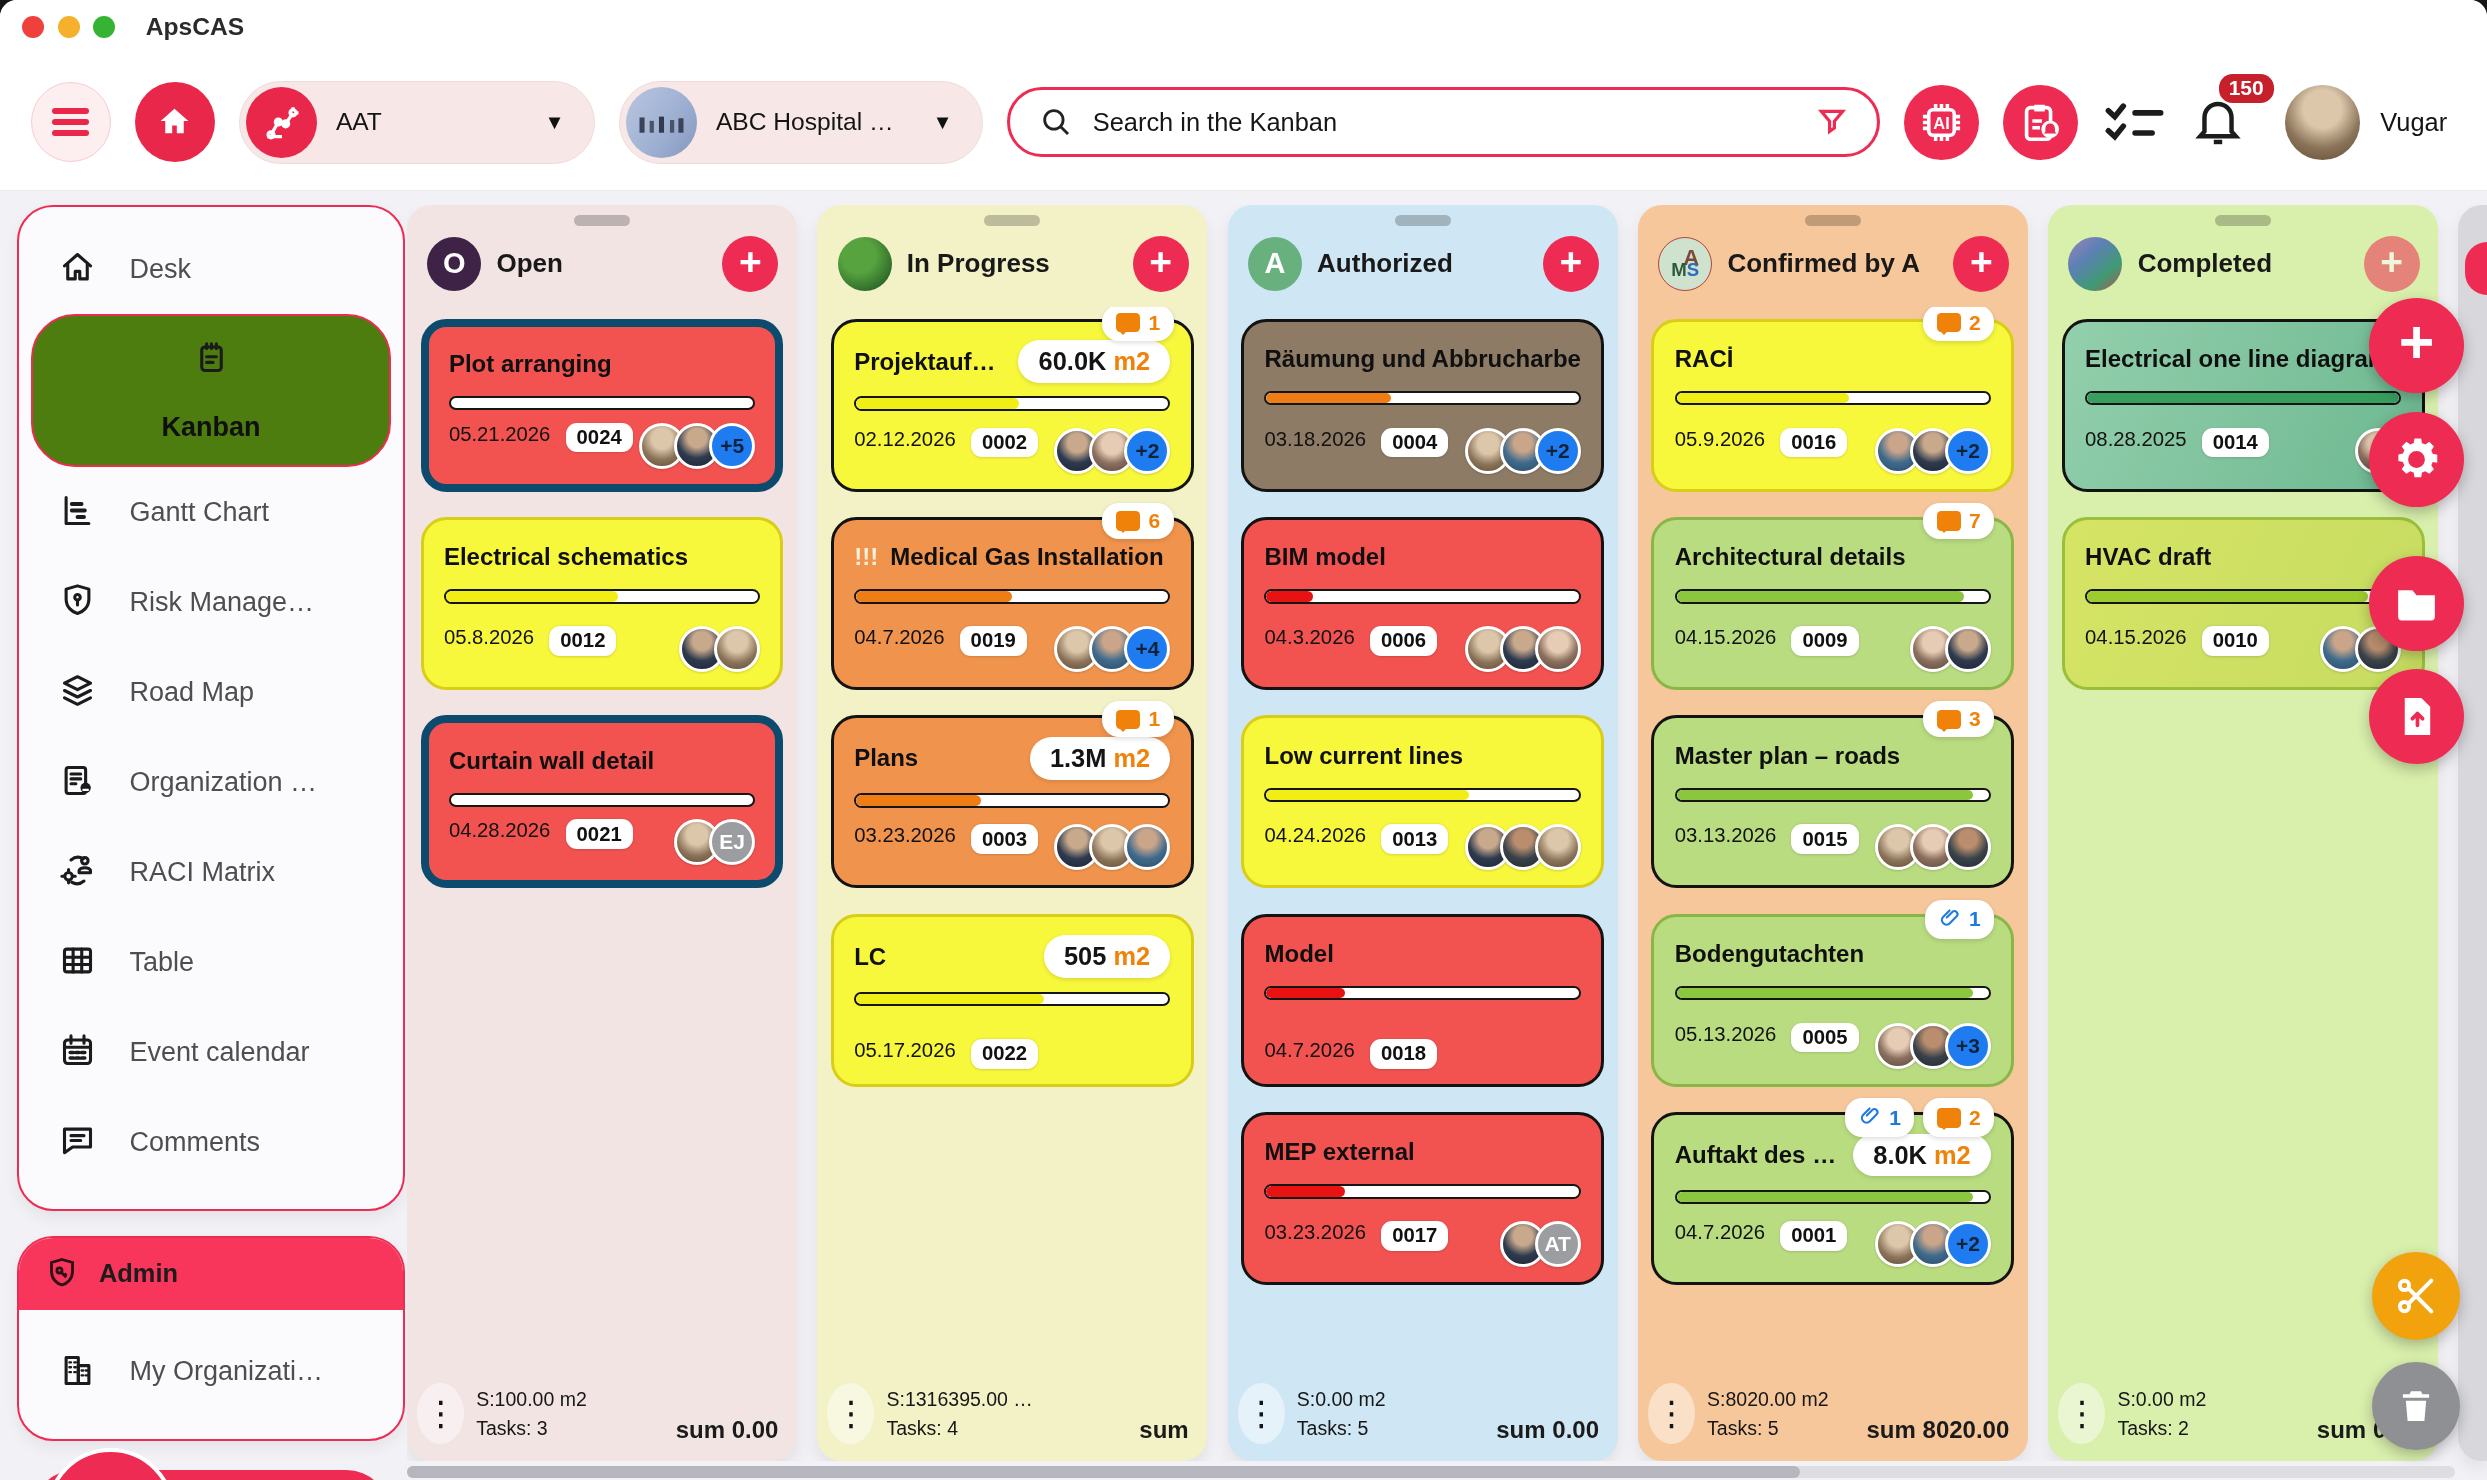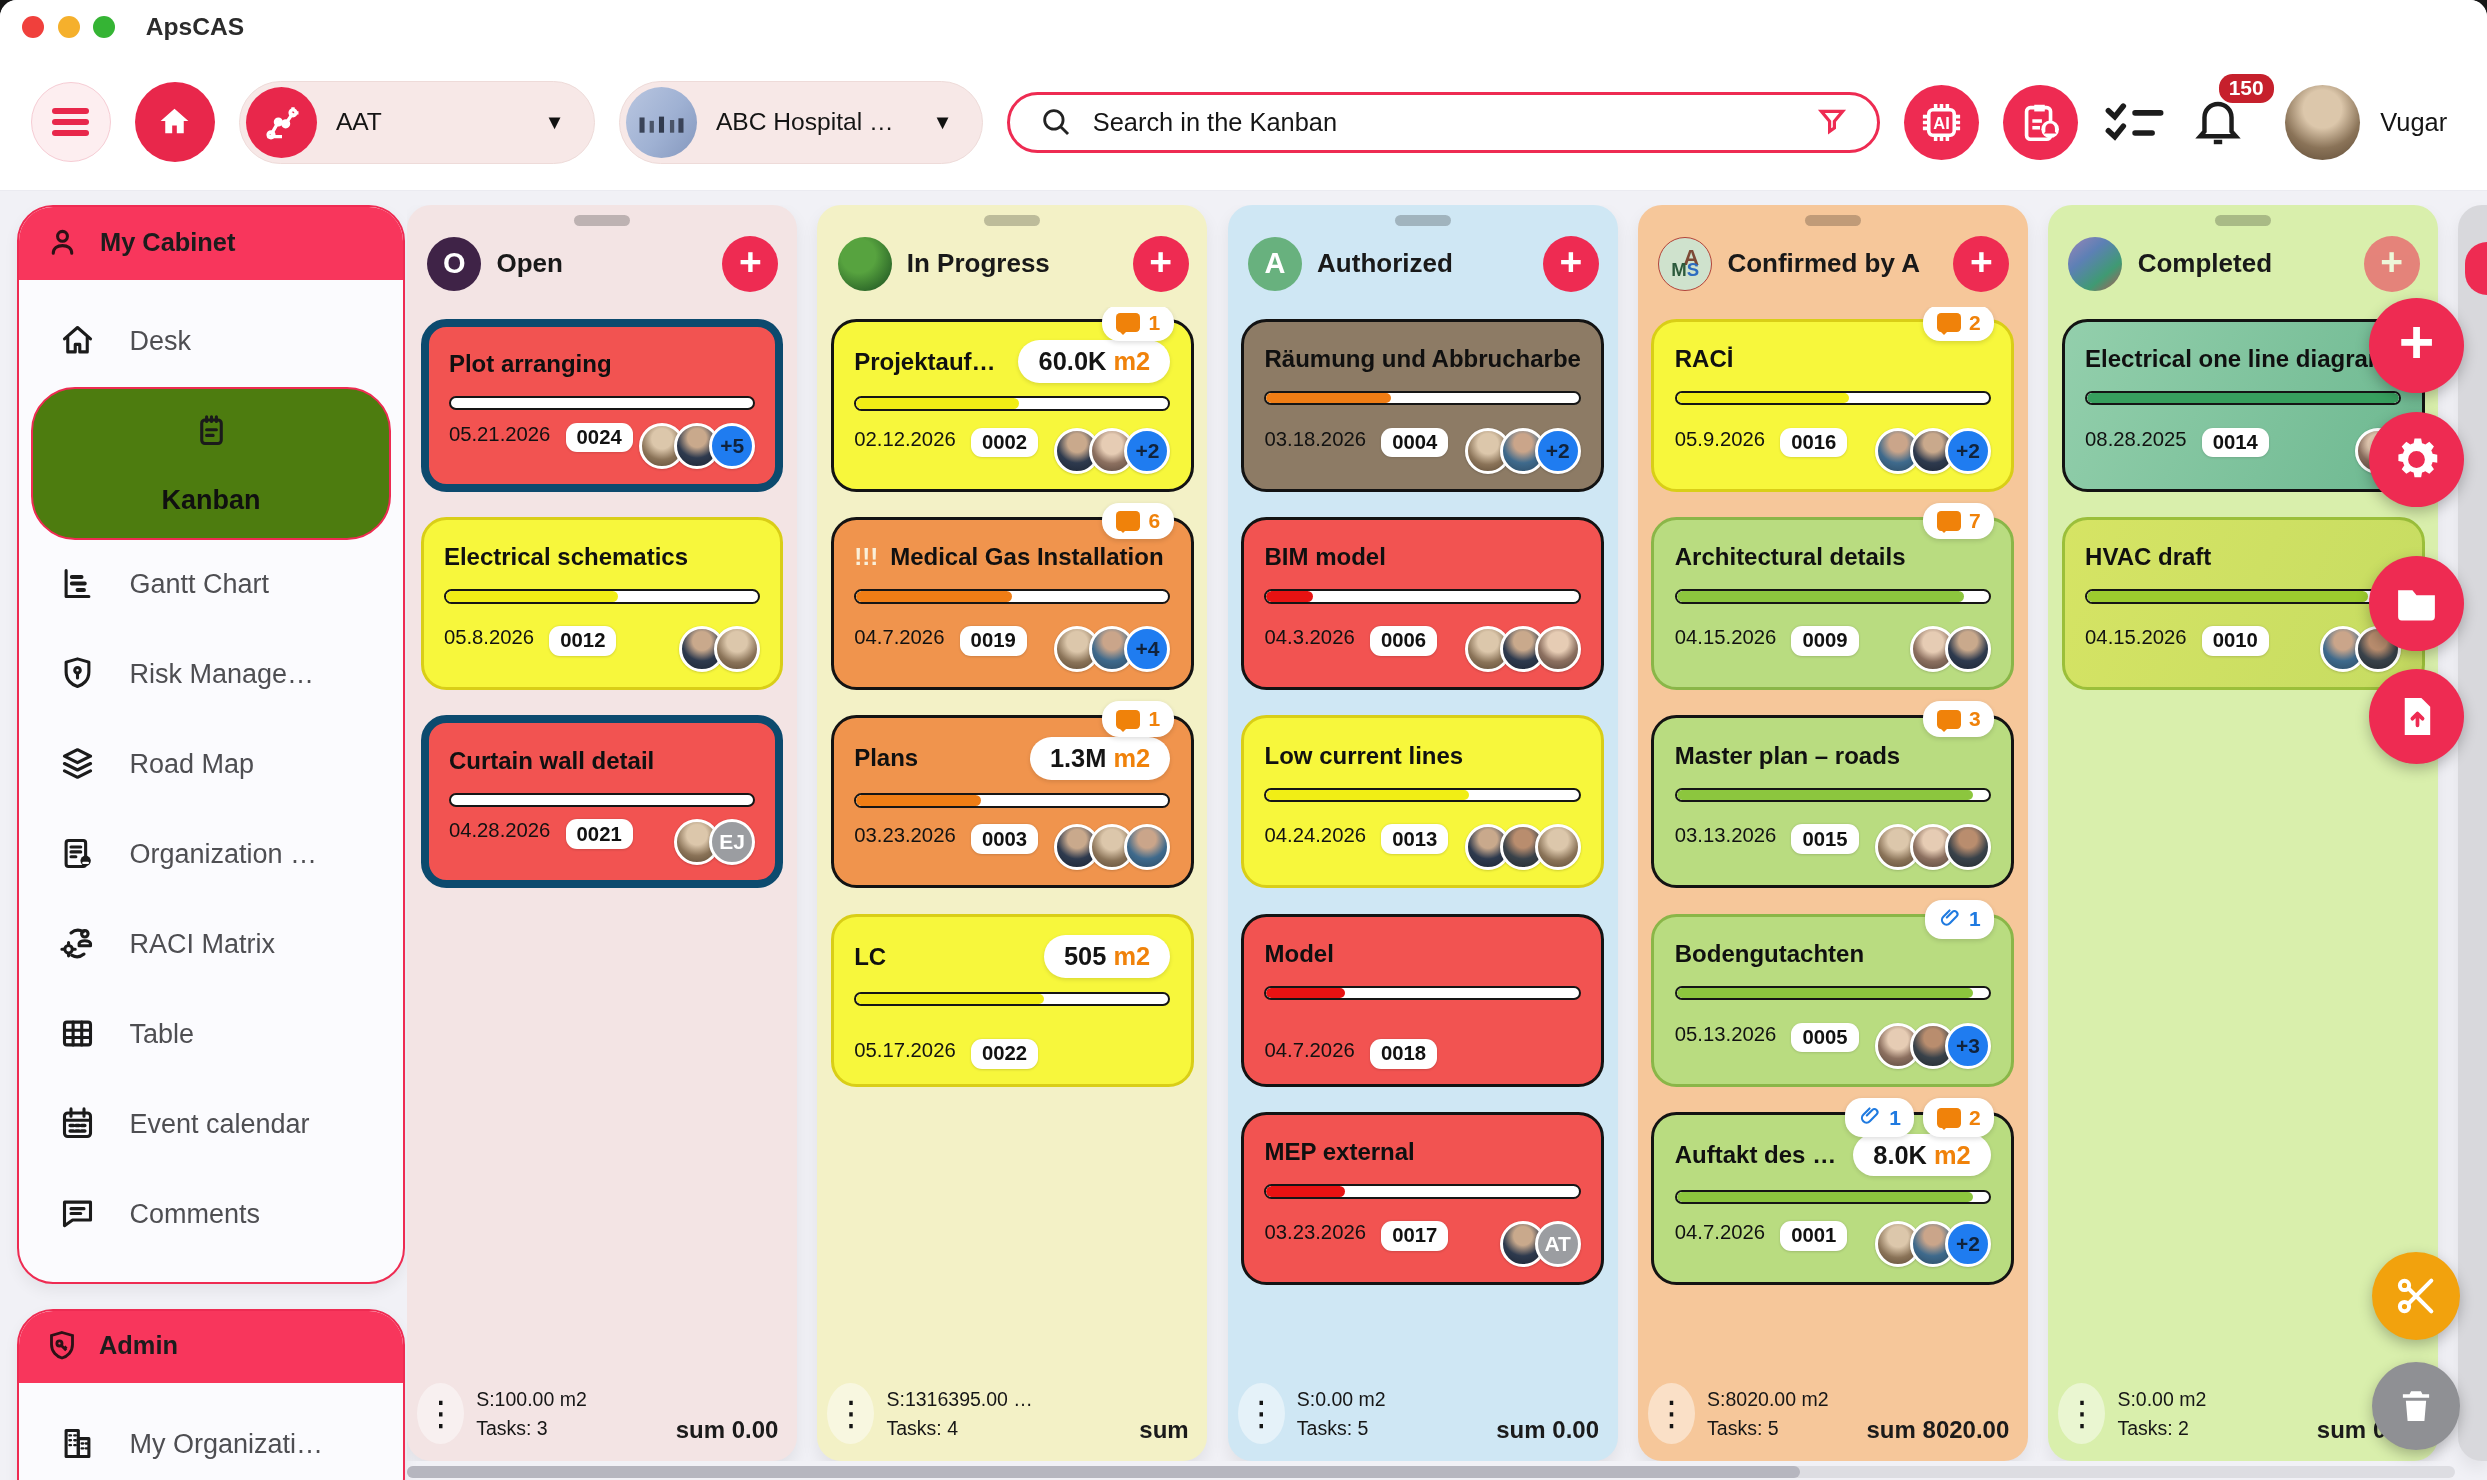--- a/index.html
+++ b/index.html
@@ -24,21 +24,21 @@
   .selector .sel-ico { width:71px; height:71px; border-radius:50%; display:flex; align-items:center; justify-content:center; overflow:hidden; }
   .sel-ico.crane { background:#e8274b; }
   .sel-ico.hospital { background:linear-gradient(125deg,#b9c6e0 0%,#9fb1d3 55%,#8497bd 100%); }
   .selector .sel-label { font-size:24.6px; color:#141414; font-weight:500; white-space:nowrap; }
   .selector .caret { margin-left:22px; font-size:20.3px; color:#111; }
   .sel-aat { width:356px; justify-content:flex-start; }
   .sel-aat .caret { margin-left:auto; }
   .sel-hospital { width:364px; }
   .sel-hospital .caret { margin-left:auto; }
 
-  .searchbar { height:61px; width:873px; background:#fff; border:3px solid #ee2b52; border-radius:44px; display:flex; align-items:center; padding:0 29px; gap:20.3px; flex:0 0 auto; }
+  .searchbar { height:70px; width:873px; background:#fff; border:3px solid #ee2b52; border-radius:44px; display:flex; align-items:center; padding:0 29px; gap:20.3px; flex:0 0 auto; }
   .searchbar input { flex:1; border:none; outline:none; font-size:25.4px; color:#111; font-family:inherit; background:transparent; }
   .searchbar input::placeholder { color:#161616; opacity:1; }
 
   .icon-circle { width:75px; height:75px; border-radius:50%; background:#ee2b52; display:flex; align-items:center; justify-content:center; flex:0 0 auto; cursor:pointer; position:relative; }
   .checklist-btn { width:64px; flex:0 0 auto; cursor:pointer; }
   .bell-wrap { position:relative; width:63px; flex:0 0 auto; cursor:pointer; }
   .bell-badge { position:absolute; top:-18.6px; left:29px; background:#c6202c; color:#fff; font-size:21px; font-weight:bold; padding:2.5px 10.2px; border-radius:13.6px; }
   .user-chip { display:flex; align-items:center; gap:20.3px; margin-left:8.5px; cursor:pointer; }
   .user-avatar { width:75px; height:75px; border-radius:50%; }
   .user-name { font-size:25.4px; color:#141414; }
@@ -237,27 +237,20 @@
       </svg>
     </div>
     <div class="user-chip">
       <span class="user-avatar av-p1"></span>
       <span class="user-name">Vugar</span>
     </div>
   </div>
 
   <div class="sidebar">
     <div class="side-card">
-      <div class="side-head">
-        <svg width="37" height="37" viewBox="0 0 24 24" fill="none" stroke="#2c1116" stroke-width="2">
-            <circle cx="12" cy="8" r="3.2"></circle>
-            <path d="M6 19c0-3.3 2.7-5 6-5s6 1.7 6 5" stroke-linecap="round"></path>
-          </svg>
-        <span class="sh-title">My Cabinet</span>
-      </div>
       <div class="side-items" id="cabinet-items">
           <div class="side-item">
             <span><svg width="39" height="39" viewBox="0 0 24 24" fill="none" stroke="#1b1b1b" stroke-width="1.9" stroke-linecap="round" stroke-linejoin="round">
                 <path d="M4 11l8-7 8 7"></path>
                 <path d="M6 10v9h4.6v-4.6h2.8V19H18v-9"></path>
               </svg></span>
             <span class="si-label">Desk</span>
           </div>
           <div class="side-item selected">
             <span><svg width="39" height="39" viewBox="0 0 24 24" fill="none" stroke="#1b1b1b" stroke-width="1.9" stroke-linecap="round" stroke-linejoin="round">

